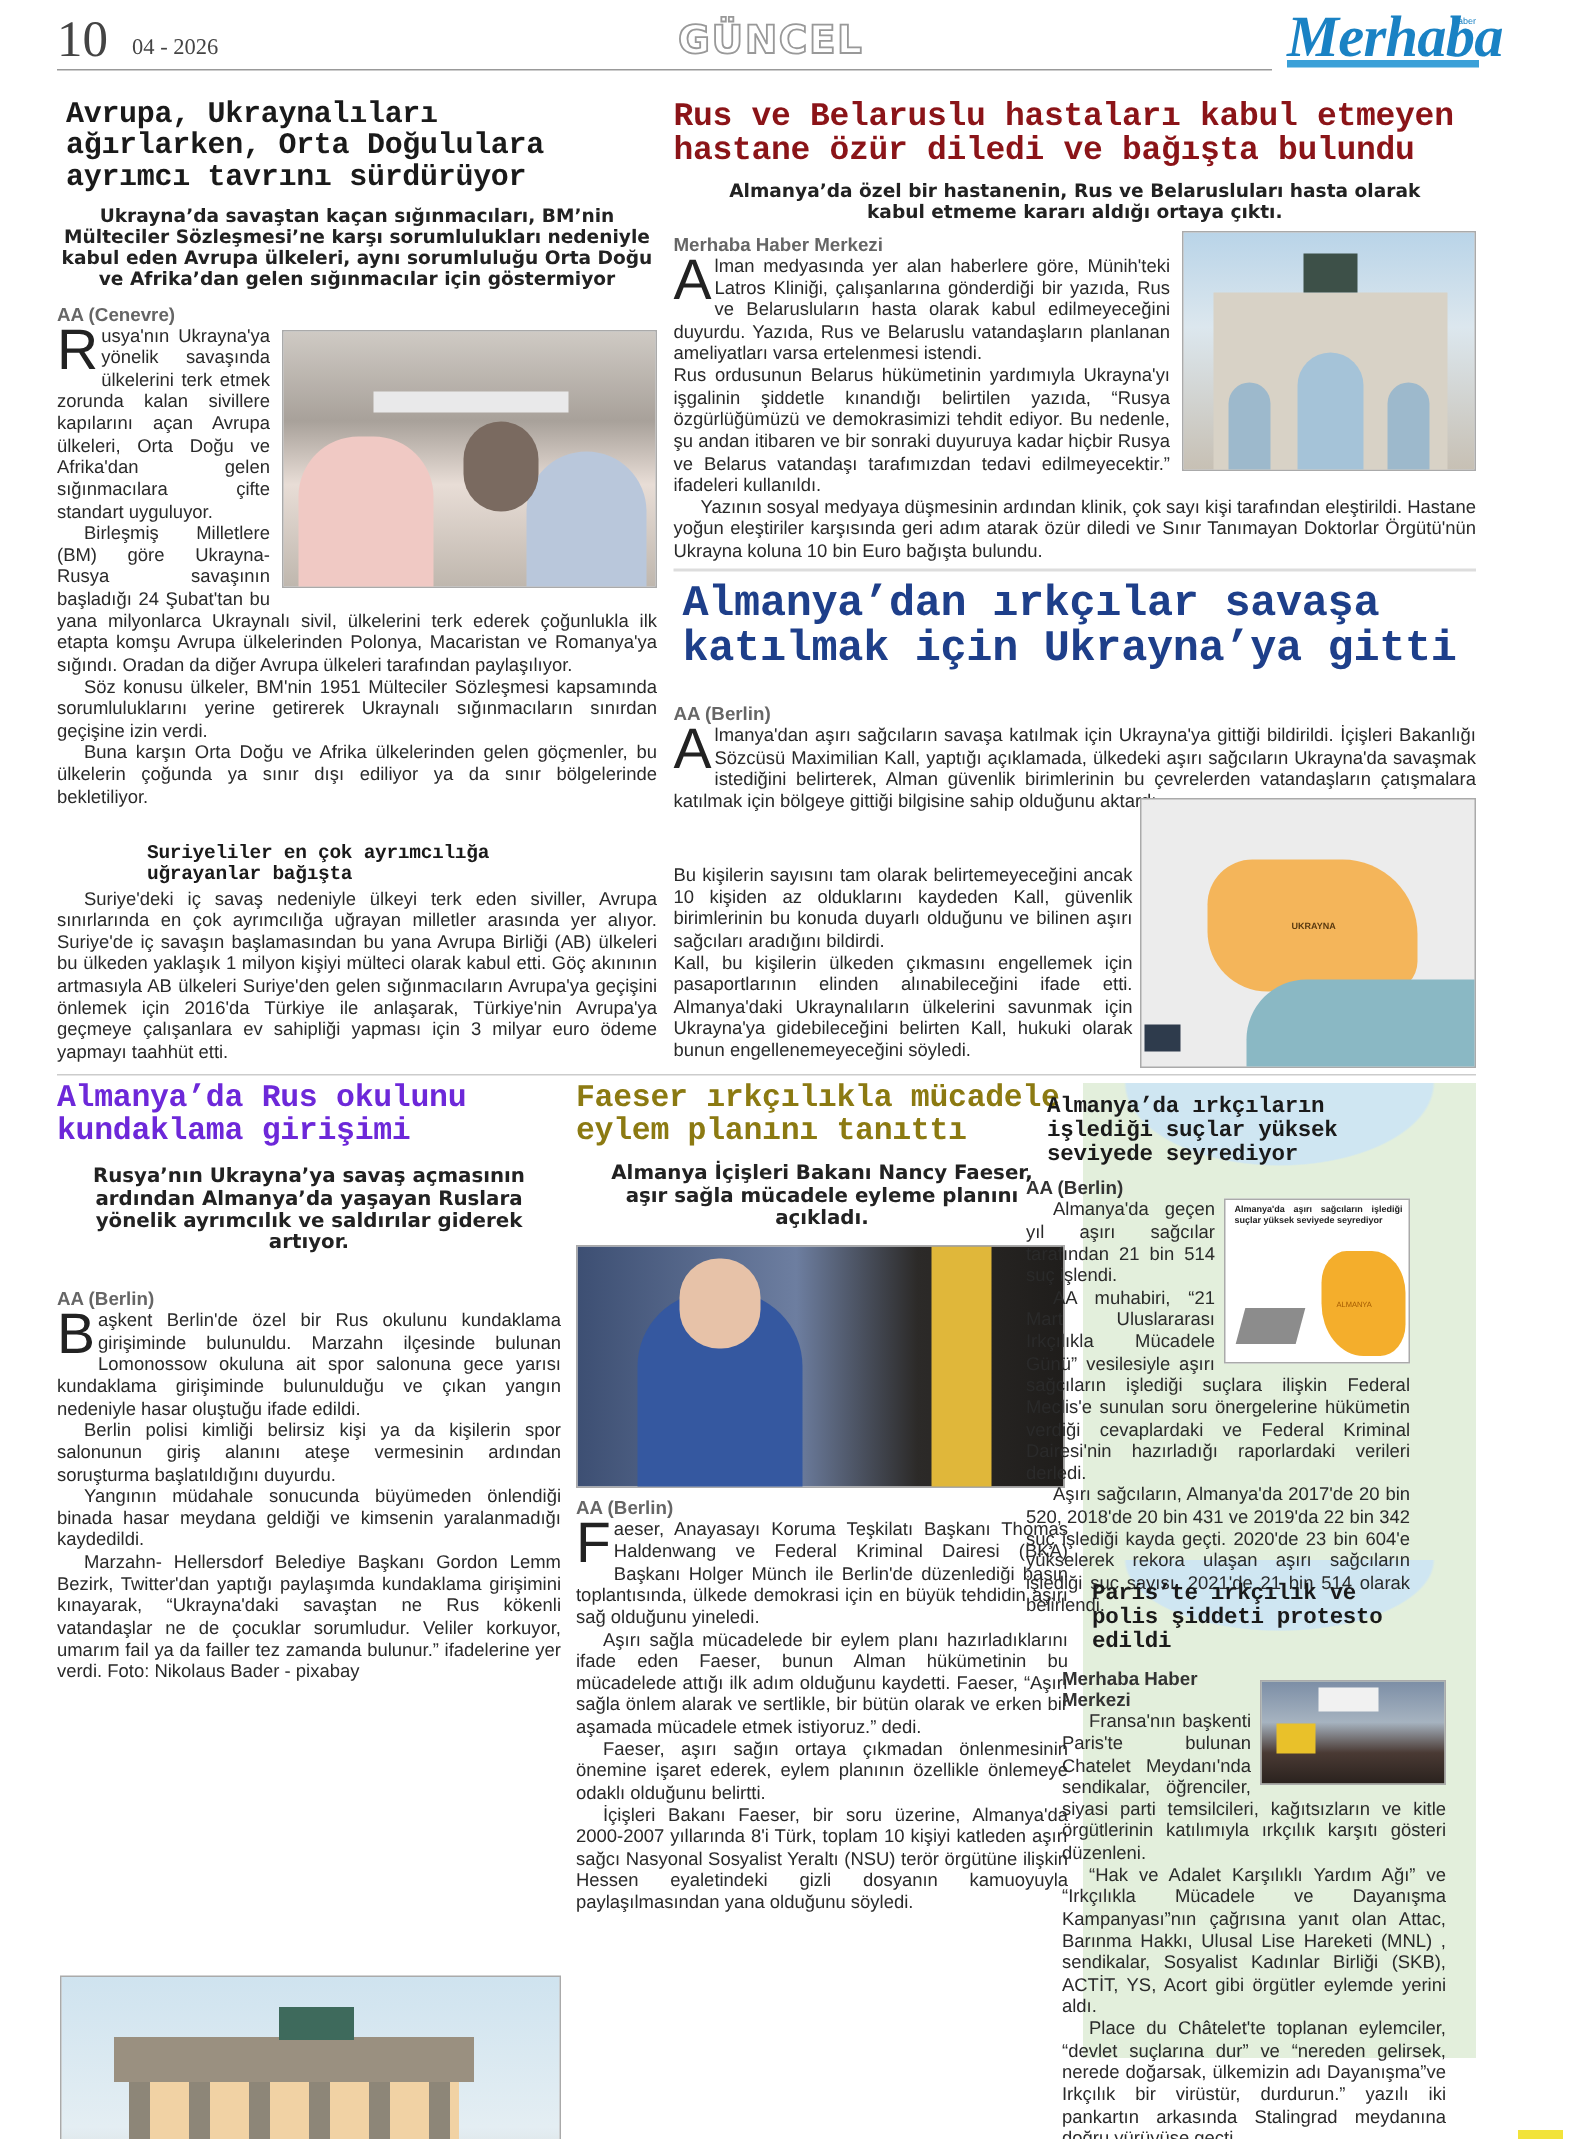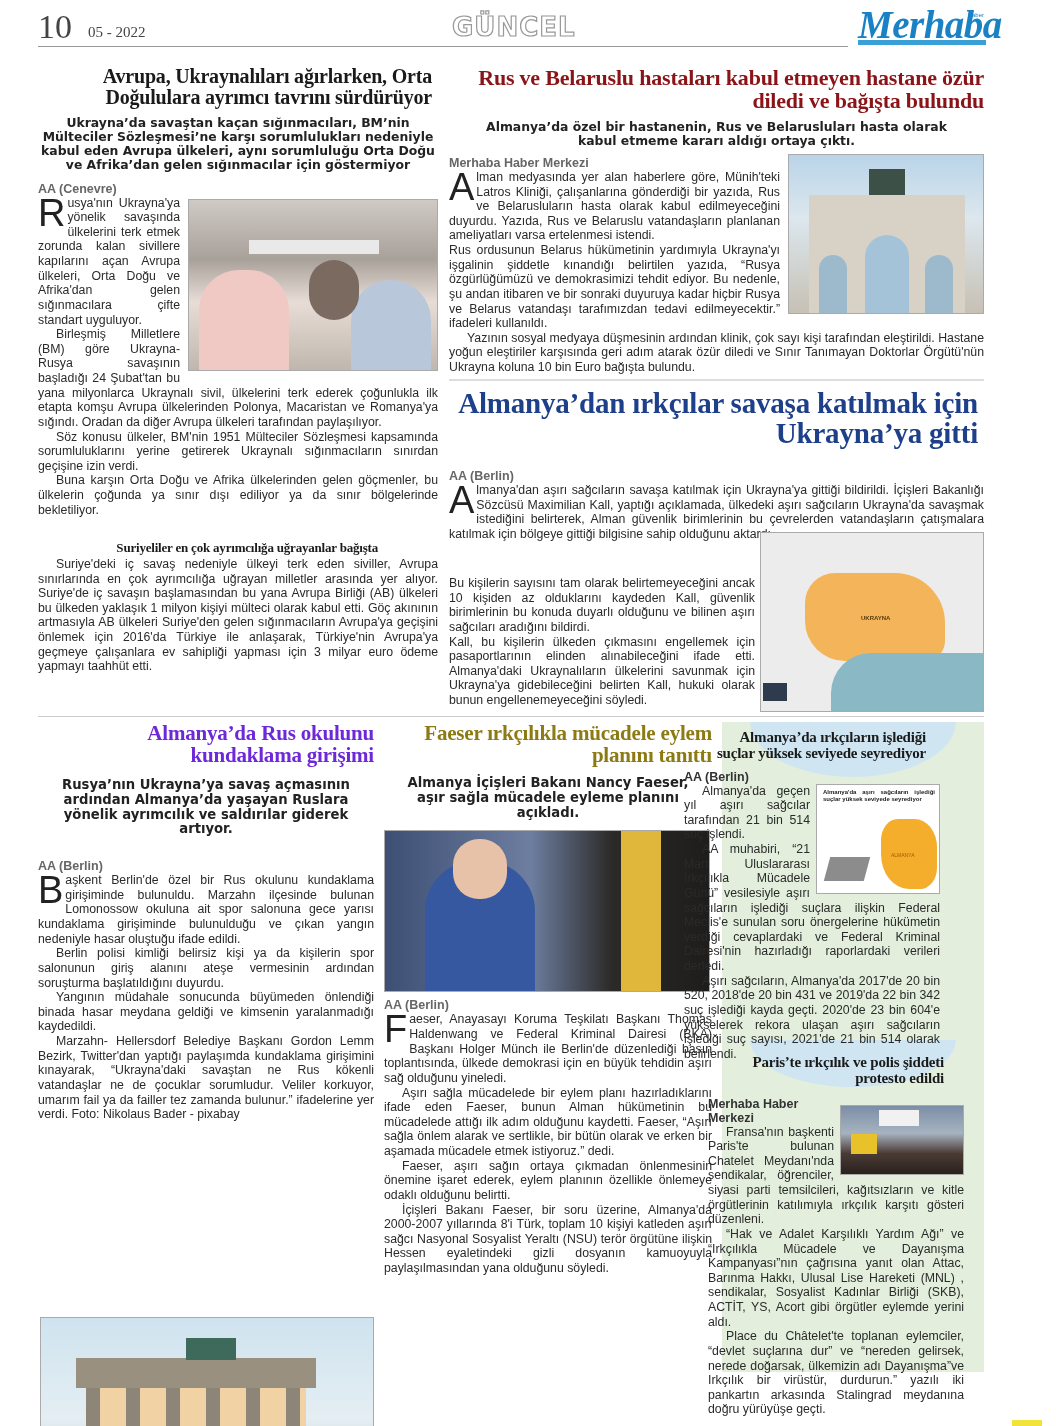--- a/index.html
+++ b/index.html
@@ -6,36 +6,36 @@
   body{width:1056px;height:1426px;background:#fff;position:relative;overflow:hidden;font-family:"Liberation Sans",sans-serif;color:#222;}
   .abs{position:absolute}
   .hdr-num{left:38px;top:10px;font-family:"Liberation Serif",serif;font-size:34px;color:#444;line-height:1}
   .hdr-date{left:88px;top:24px;font-family:"Liberation Serif",serif;font-size:15px;color:#444}
   .hdr-sec{left:452px;top:12px;font-family:"DejaVu Sans",sans-serif;font-size:26px;font-weight:bold;color:#fff;-webkit-text-stroke:1.2px #999;letter-spacing:1px}
   .hdr-line{left:38px;top:46px;width:810px;height:1px;background:#999}
   .logo{left:858px;top:12px;width:128px;height:34px}
   .logo .name{font-family:"Liberation Serif",serif;font-style:italic;font-weight:bold;font-size:39px;color:#1a82c4;line-height:26px;letter-spacing:-0.5px}
   .logo .bar{height:5px;background:#3aa0d8;margin-top:2px}
   .logo .tiny{position:absolute;right:2px;top:0;font-size:6px;color:#1a82c4}
-  .hl{font-family:Liberation Serif, serif;font-weight:bold;text-align:right;line-height:1.05;letter-spacing:-0.2px}
+  .hl{font-family:Liberation Mono, monospace;font-weight:bold;text-align:left;line-height:1.05;letter-spacing:-0.2px}
   .sub{font-family:"DejaVu Sans",sans-serif;font-weight:bold;text-align:center;color:#222;line-height:1.12}
   .src{font-size:12.5px;font-weight:bold;color:#666}
   .body{font-size:12.3px;line-height:1.19;text-align:justify;color:#2a2a2a}
   .body p{text-indent:18px}
   .body p.noind{text-indent:0}
   .drop{float:left;font-size:38px;line-height:30px;margin:2px 2px 0 0;color:#222;font-family:"Liberation Sans",sans-serif}
   .photo{border:1px solid #aaa;overflow:hidden;position:relative}
   .rule{height:2px;background:#ddd}
   .greenbox{background:#e3efdc}
 </style>
 </head>
 <body>
 
 <div class="abs hdr-num">10</div>
-<div class="abs hdr-date">05 - 2022</div>
+<div class="abs hdr-date">04 - 2026</div>
 <div class="abs hdr-sec">GÜNCEL</div>
 <div class="abs hdr-line"></div>
 <div class="abs logo">
   <span class="tiny">Haber</span>
   <div class="name">Merhaba</div>
   <div class="bar"></div>
 </div>
 
 <div class="abs" style="left:38px;top:66px;width:400px;">
   <div class="hl" style="font-size:20px;color:#1a1a1a;padding:0 6px;">Avrupa, Ukraynalıları ağırlarken, Orta Doğululara ayrımcı tavrını sürdürüyor</div>

